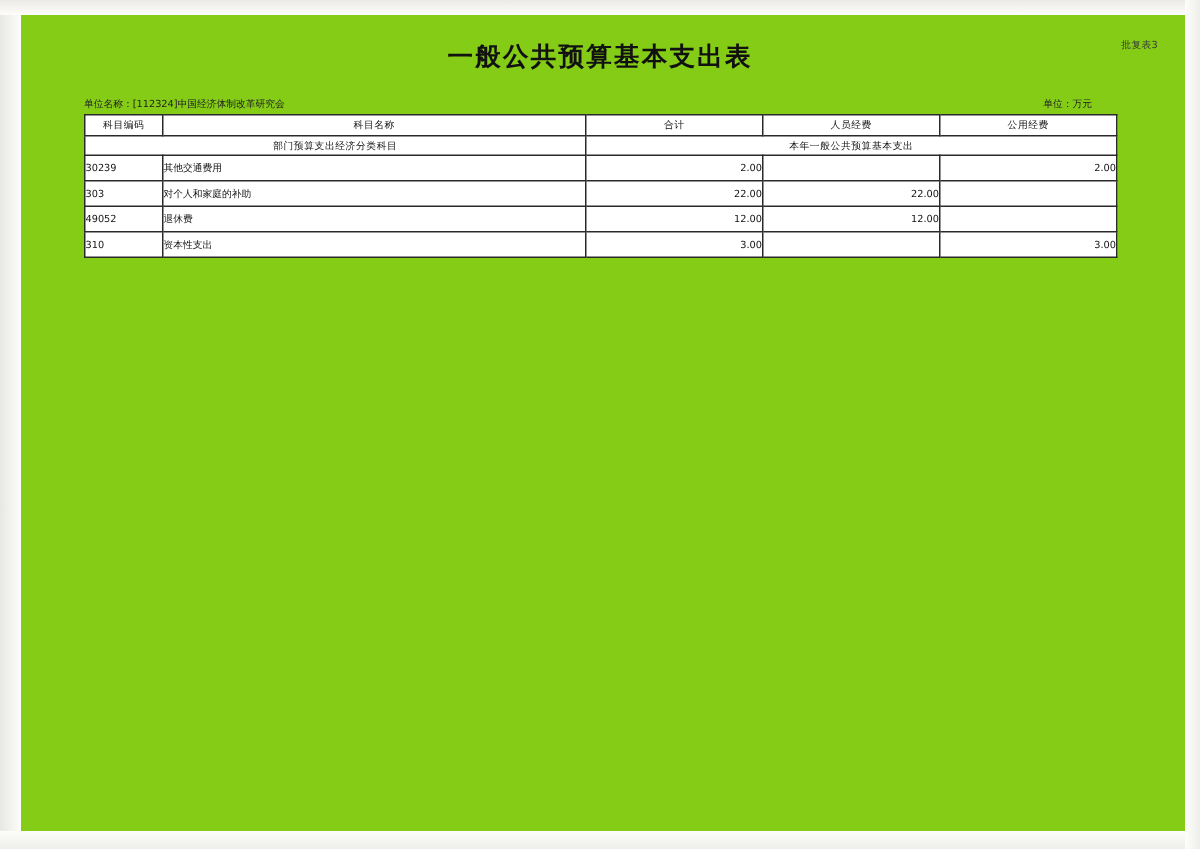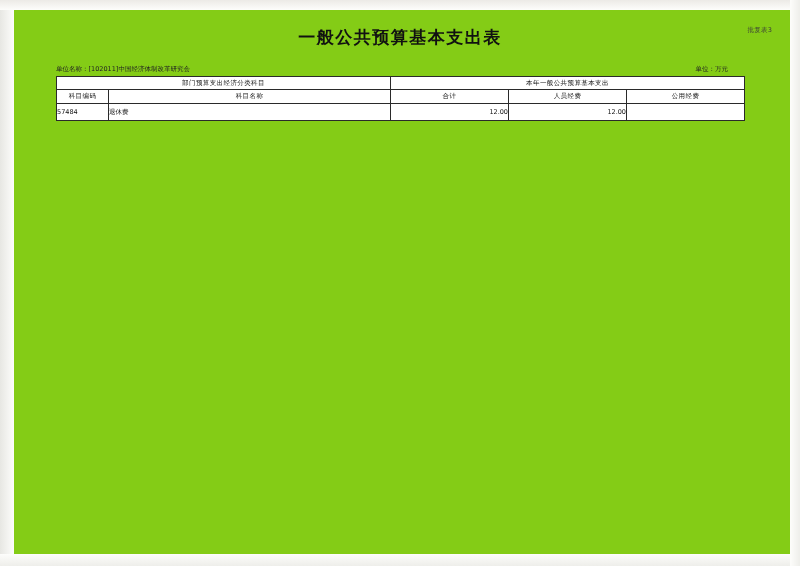--- a/index.html
+++ b/index.html
@@ -135,48 +135,69 @@
   <div class="scan-edge-left"></div>
   <div class="scan-edge-top"></div>
   <div class="scan-edge-bottom"></div>
   <div class="scan-edge-right"></div>
 
   <div class="form-code">批复表3</div>
 
   <div class="doc-title">一般公共预算基本支出表</div>
 
   <div class="meta-row">
-    <span class="meta-left">单位名称：[102011]中国经济体制改革研究会</span>
+    <span class="meta-left">单位名称：[112324]中国经济体制改革研究会</span>
     <span class="meta-right">单位：万元</span>
   </div>
 
   <table class="budget">
     <colgroup>
       <col style="width:52px">
       <col style="width:282px">
       <col style="width:118px">
       <col style="width:118px">
       <col style="width:118px">
     </colgroup>
     <thead>
       <tr>
-        <th class="grp-head" colspan="2">部门预算支出经济分类科目</th>
-        <th class="grp-head" colspan="3">本年一般公共预算基本支出</th>
-      </tr>
-      <tr>
         <th class="col-head">科目编码</th>
         <th class="col-head">科目名称</th>
         <th class="col-head">合计</th>
         <th class="col-head">人员经费</th>
         <th class="col-head">公用经费</th>
       </tr>
+      <tr>
+        <th class="grp-head" colspan="2">部门预算支出经济分类科目</th>
+        <th class="grp-head" colspan="3">本年一般公共预算基本支出</th>
+      </tr>
     </thead>
     <tbody>
       <tr class="data-row">
-        <td class="cell-code">57484</td>
+        <td class="cell-code">30239</td>
+        <td class="cell-name">其他交通费用</td>
+        <td class="cell-num">2.00</td>
+        <td class="cell-empty"></td>
+        <td class="cell-num">2.00</td>
+      </tr>
+      <tr class="data-row">
+        <td class="cell-code">303</td>
+        <td class="cell-name">对个人和家庭的补助</td>
+        <td class="cell-num">22.00</td>
+        <td class="cell-num">22.00</td>
+        <td class="cell-empty"></td>
+      </tr>
+      <tr class="data-row">
+        <td class="cell-code">49052</td>
         <td class="cell-name">退休费</td>
         <td class="cell-num">12.00</td>
         <td class="cell-num">12.00</td>
         <td class="cell-empty"></td>
       </tr>
+      <tr class="data-row">
+        <td class="cell-code">310</td>
+        <td class="cell-name">资本性支出</td>
+        <td class="cell-num">3.00</td>
+        <td class="cell-empty"></td>
+        <td class="cell-num">3.00</td>
+      </tr>
     </tbody>
   </table>
 </div>
 
 </body></html>

